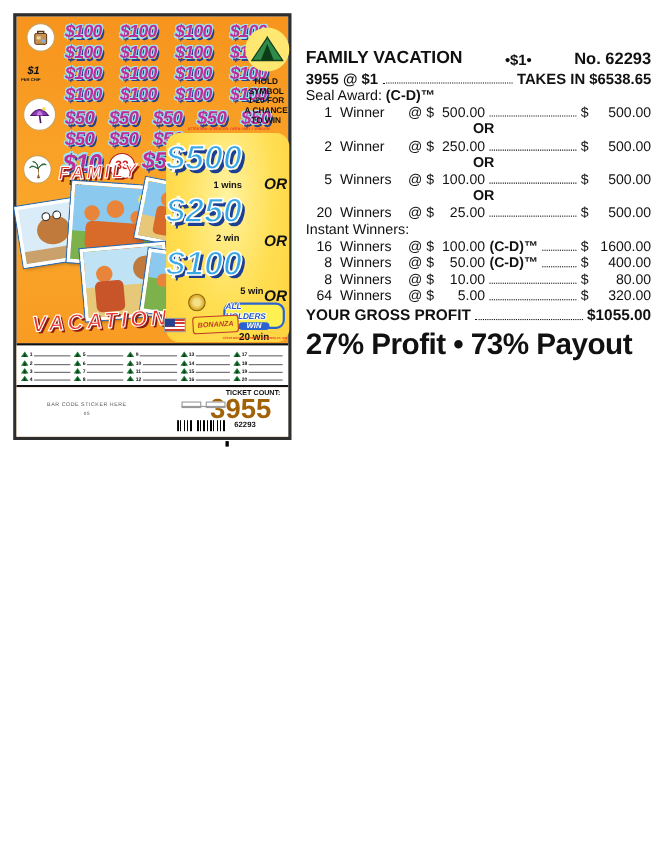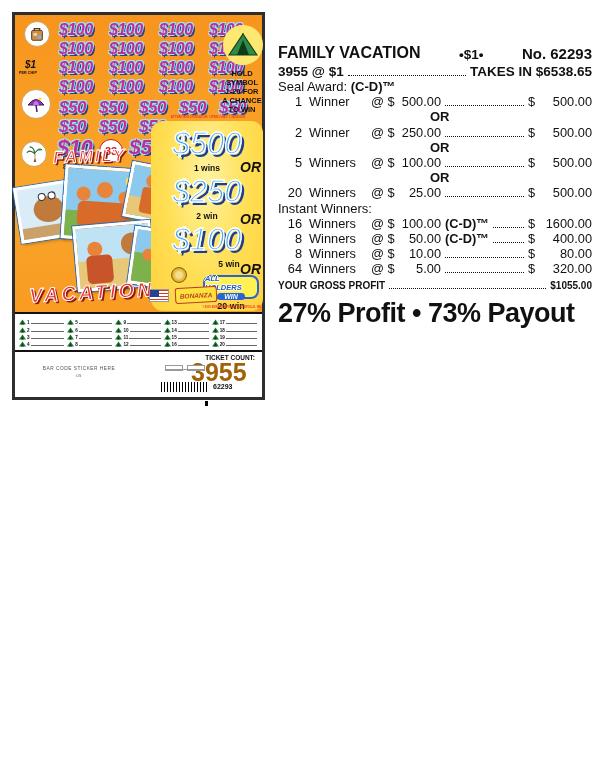--- a/index.html
+++ b/index.html
@@ -24,22 +24,22 @@
   #grid50b span { width:40px; font-size:17px; }
 
   .winlabel { font-weight:800; font-size:7px; color:#111; }
 
   .holdtext { font-weight:800; font-size:7.5px; line-height:9px; color:#111; text-align:center; white-space:pre-line; }
   .tinyred { color:#e8402a; font-size:3.2px; font-weight:700; }
 
   #prizepanel { position:absolute; left:136px; top:106px; width:112px; height:190px;
     background:radial-gradient(ellipse at 50% 30%, #FFF3A0 0%, #FFDE52 55%, #FFD23E 100%);
     border-radius:12px; }
-  .bprize { font-style:italic; font-weight:400; color:#38A7E4; -webkit-text-stroke:1.5px #fff;
-    text-shadow:3px 3px 0 #1C3F94; font-size:31px; line-height:30px; text-align:center; }
+  .bprize { font-style:italic; font-weight:700; color:#38A7E4; -webkit-text-stroke:1.5px #fff;
+    text-shadow:3px 3px 0 #1C3F94; font-size:31px; line-height:30px; }
   .pwins { font-weight:800; font-size:8.5px; color:#111; text-align:center; }
   .por { position:absolute; font-style:italic; font-weight:900; font-size:14px; color:#111; }
 
   .badge { position:absolute; background:#FFF151; border:2px solid #2a64d2; border-radius:8px;
     display:flex; flex-direction:column; align-items:center; justify-content:center; }
   .badge .l1 { font-style:italic; font-weight:900; font-size:7.5px; color:#2456C8;
     text-shadow:-1px 0 0 #fff,1px 0 0 #fff,0 -1px 0 #fff,0 1px 0 #fff; }
   .badge .l2 { font-style:italic; font-weight:900; font-size:7px; color:#fff; background:#2a64d2;
     padding:0 7px; border-radius:5px; margin-top:1px; }
 
@@ -86,21 +86,21 @@
   .plain { font-size:13px; line-height:15.2px; }
   .prow { display:flex; align-items:baseline; font-size:12.8px; line-height:15.2px; }
   .prow .c-count { width:24px; text-align:right; }
   .prow .c-label { width:62px; margin-left:7px; }
   .prow .c-at { width:26px; }
   .prow .c-amt { width:44px; text-align:right; }
   .prow .c-seal { font-weight:800; margin-left:4px; }
   .prow .c-usd { width:12px; }
   .prow .c-total { width:52px; text-align:right; }
   .orrow { font-weight:800; font-size:13px; line-height:15.2px; padding-left:152px; }
-  .bigrow { font-weight:800; font-size:10px; line-height:18px; }
+  .bigrow { font-weight:800; font-size:14px; line-height:18px; }
   .summary { font-weight:800; font-size:27px; letter-spacing:-0.5px; margin-top:3px; }
 
   .regmark { position:absolute; background:#000; }
 </style>
 </head>
 <body>
 
 <div id="page">
 
   <div id="ticket">

